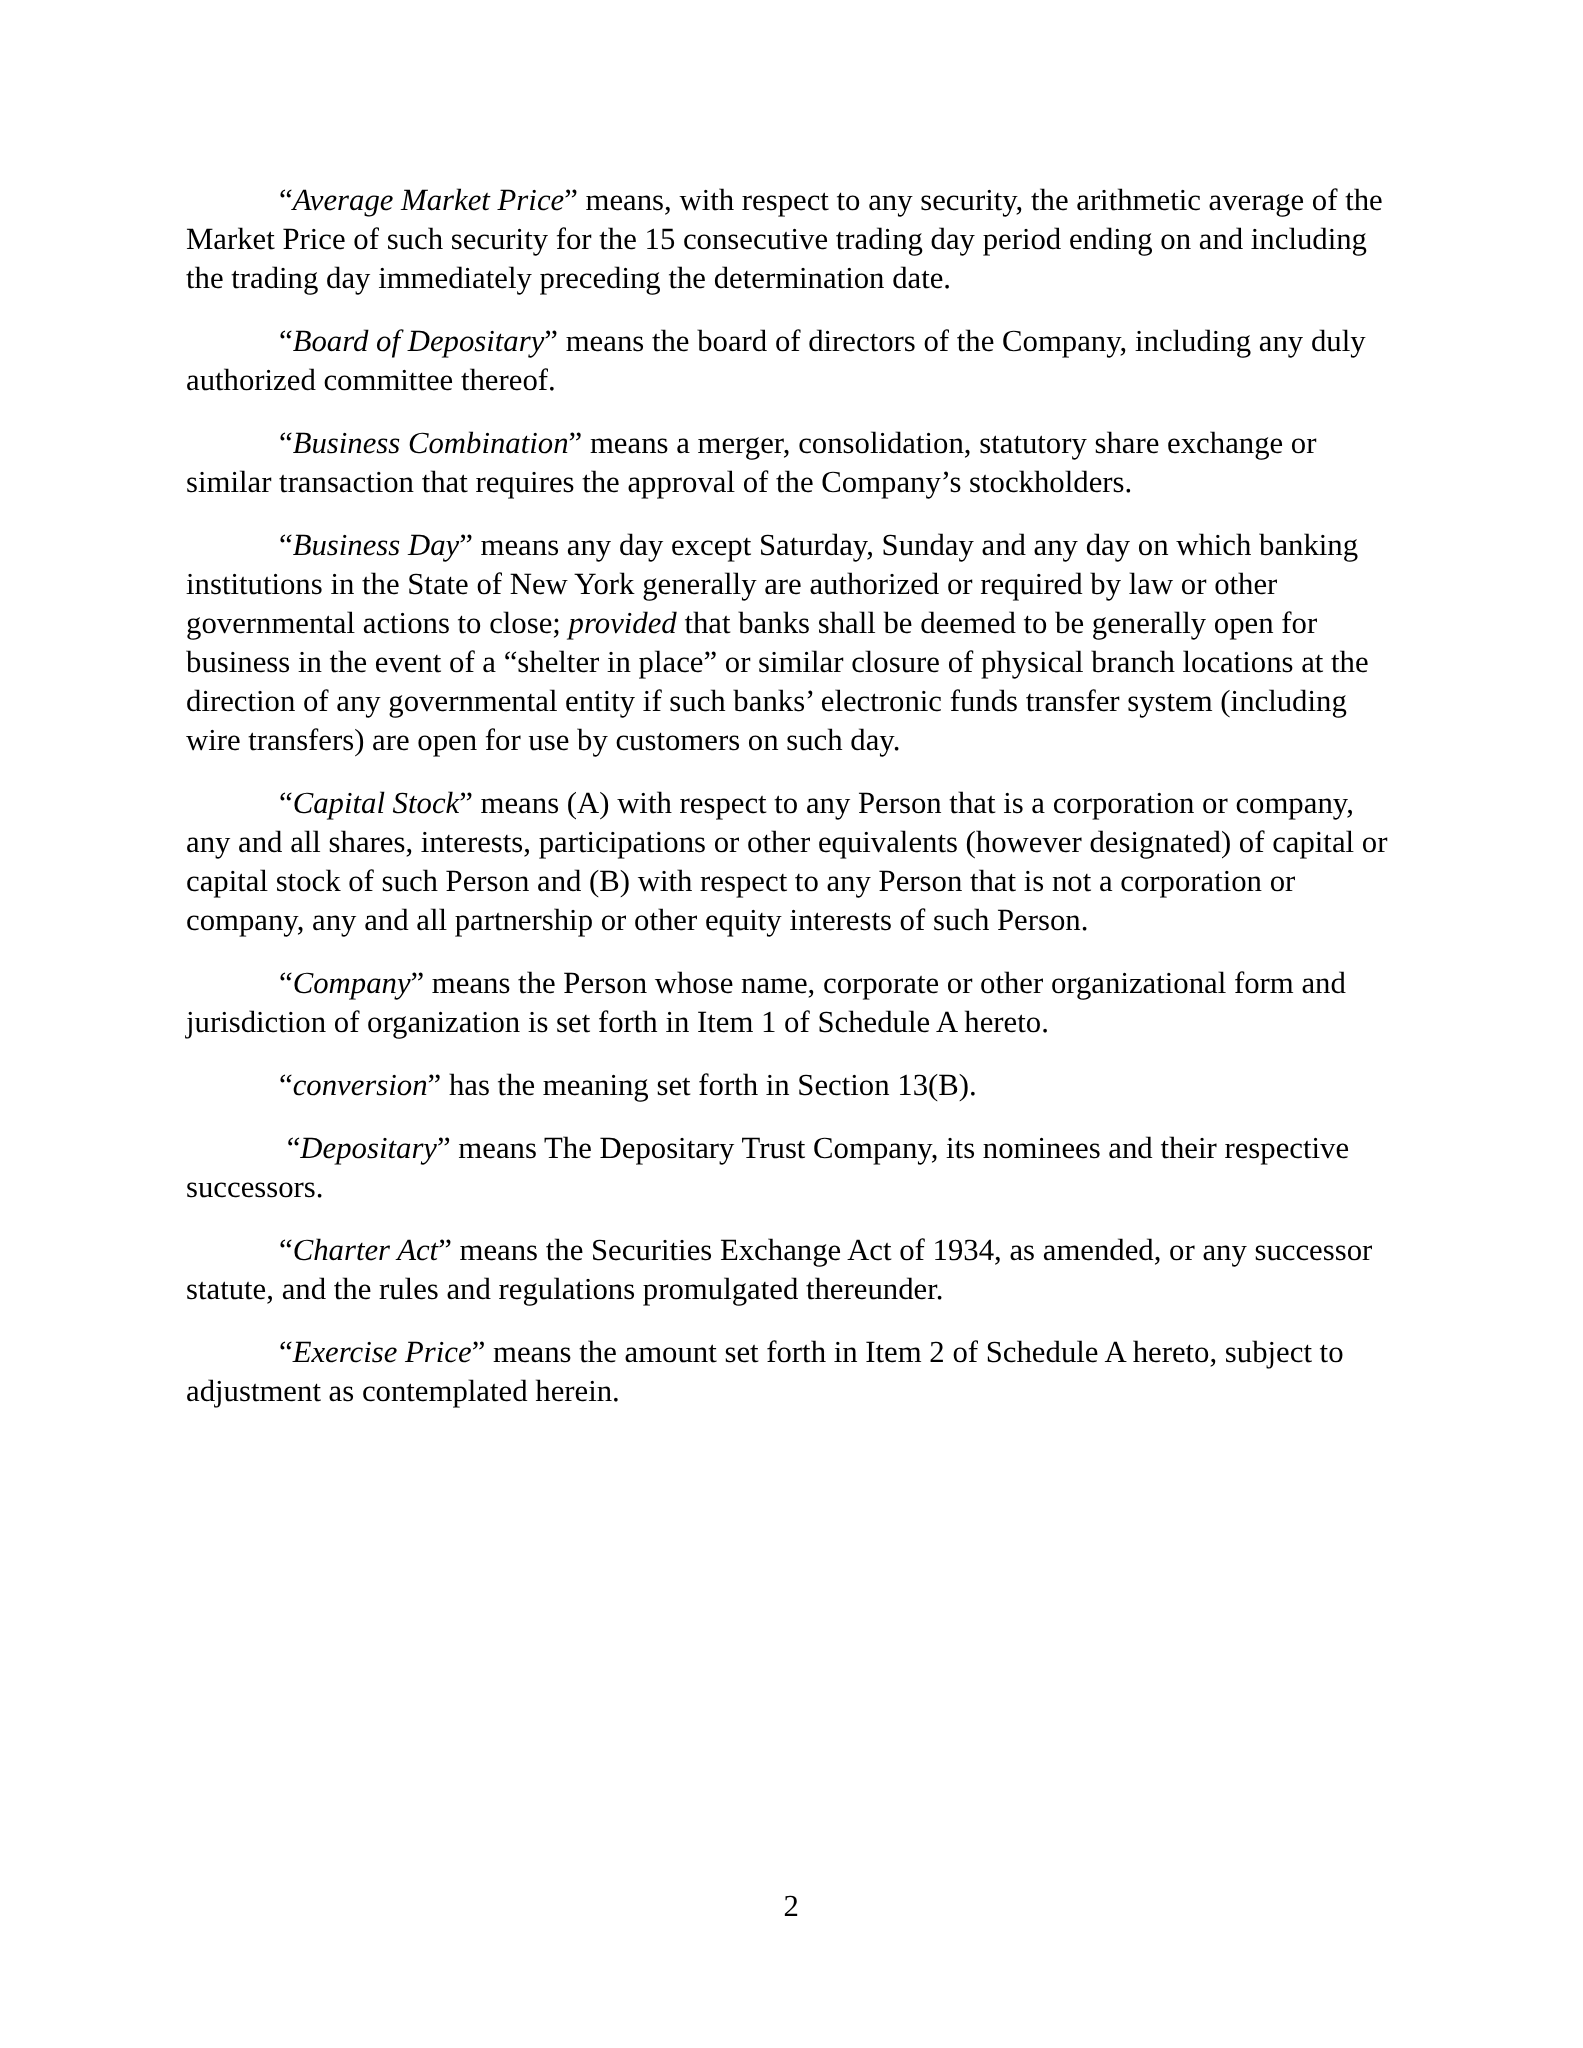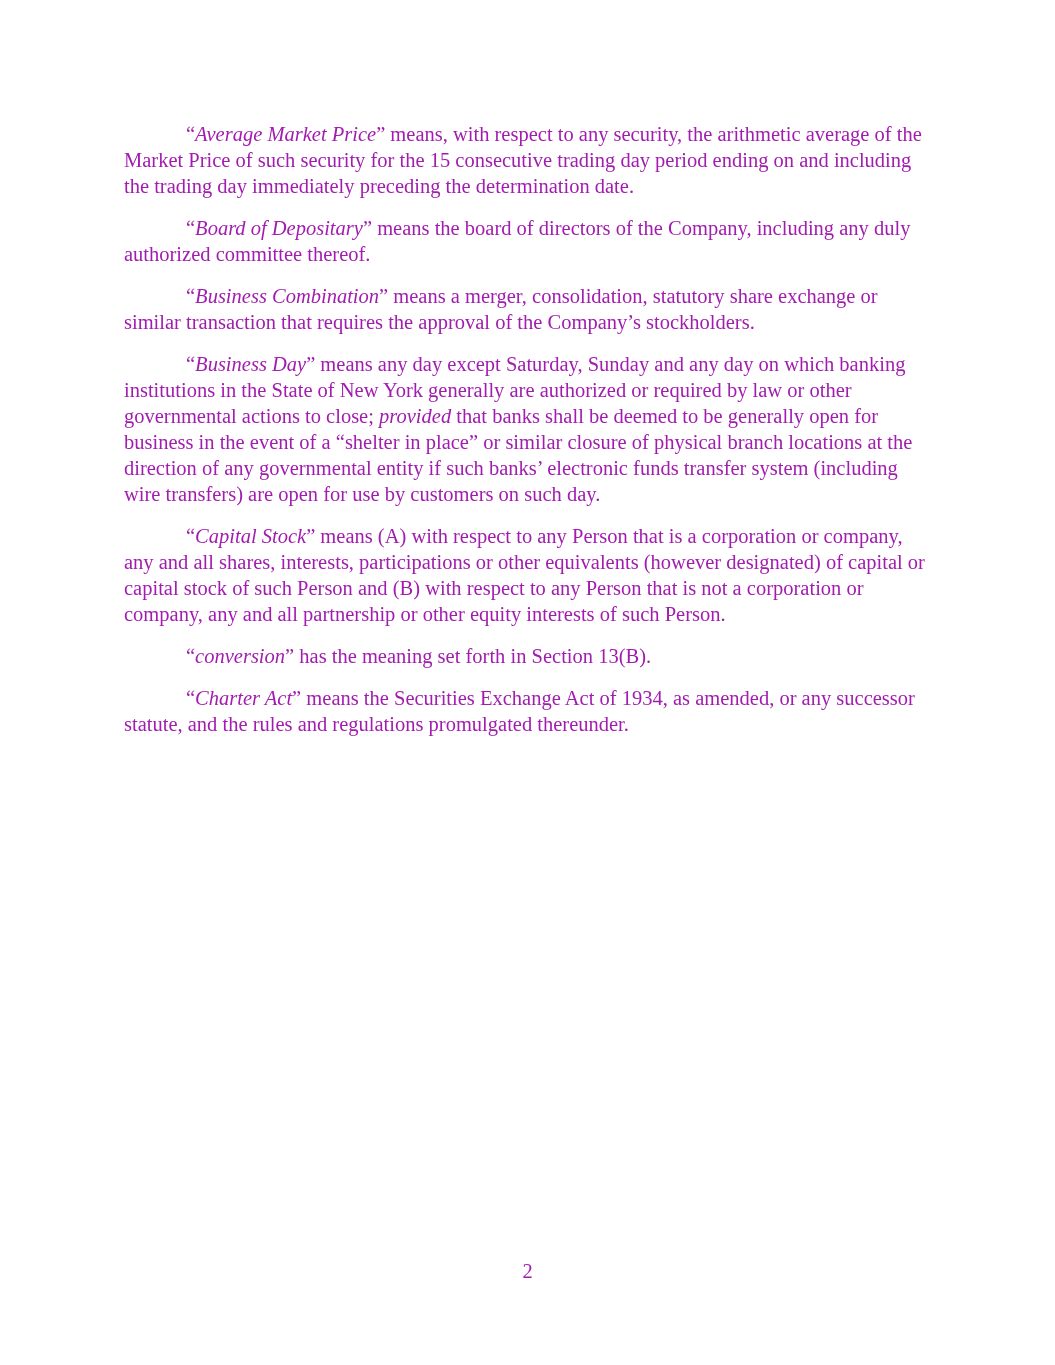--- a/index.html
+++ b/index.html
@@ -1,21 +1,21 @@
 <!DOCTYPE html>
 <html><head>
 <meta charset="utf-8">
 <style>
   html, body { margin: 0; padding: 0; background: #ffffff; }
   .page {
     position: relative;
     width: 1055px;
     height: 1365px;
     background: #ffffff;
-    color: #a21caf;
+    color: #000000;
     font-family: "Liberation Serif", "DejaVu Serif", serif;
     font-size: 20.5px;
     line-height: 26px;
     overflow: hidden;
   }
   .content {
     position: absolute;
     top: 121px;
     left: 124px;
     width: 810px;
@@ -39,17 +39,20 @@
 </head>
 <body>
 
 <div class="page">
   <div class="content" id="doc-body">
       <p class="para"><span>“</span><span class="italic">Average Market Price</span><span>” means, with respect to any security, the arithmetic average of the Market Price of such security for the 15 consecutive trading day period ending on and including the trading day immediately preceding the determination date.</span></p>
       <p class="para"><span>“</span><span class="italic">Board of Depositary</span><span>” means the board of directors of the Company, including any duly authorized committee thereof.</span></p>
       <p class="para"><span>“</span><span class="italic">Business Combination</span><span>” means a merger, consolidation, statutory share exchange or similar transaction that requires the approval of the Company’s stockholders.</span></p>
       <p class="para"><span>“</span><span class="italic">Business Day</span><span>” means any day except Saturday, Sunday and any day on which banking institutions in the State of New York generally are authorized or required by law or other governmental actions to close; </span><span class="italic">provided</span><span> that banks shall be deemed to be generally open for business in the event of a “shelter in place” or similar closure of physical branch locations at the direction of any governmental entity if such banks’ electronic funds transfer system (including wire transfers) are open for use by customers on such day.</span></p>
       <p class="para"><span>“</span><span class="italic">Capital Stock</span><span>” means (A) with respect to any Person that is a corporation or company, any and all shares, interests, participations or other equivalents (however designated) of capital or capital stock of such Person and (B) with respect to any Person that is not a corporation or company, any and all partnership or other equity interests of such Person.</span></p>
+      <p class="para"><span>“</span><span class="italic">Company</span><span>” means the Person whose name, corporate or other organizational form and jurisdiction of organization is set forth in Item 1 of Schedule A hereto.</span></p>
       <p class="para"><span>“</span><span class="italic">conversion</span><span>” has the meaning set forth in Section 13(B).</span></p>
+      <p class="para"><span> “</span><span class="italic">Depositary</span><span>” means The Depositary Trust Company, its nominees and their respective successors.</span></p>
       <p class="para"><span>“</span><span class="italic">Charter Act</span><span>” means the Securities Exchange Act of 1934, as amended, or any successor statute, and the rules and regulations promulgated thereunder.</span></p>
+      <p class="para"><span>“</span><span class="italic">Exercise Price</span><span>” means the amount set forth in Item 2 of Schedule A hereto, subject to adjustment as contemplated herein.</span></p>
     </div>
   <div class="page-number">2</div>
 </div>
 
 </body></html>

